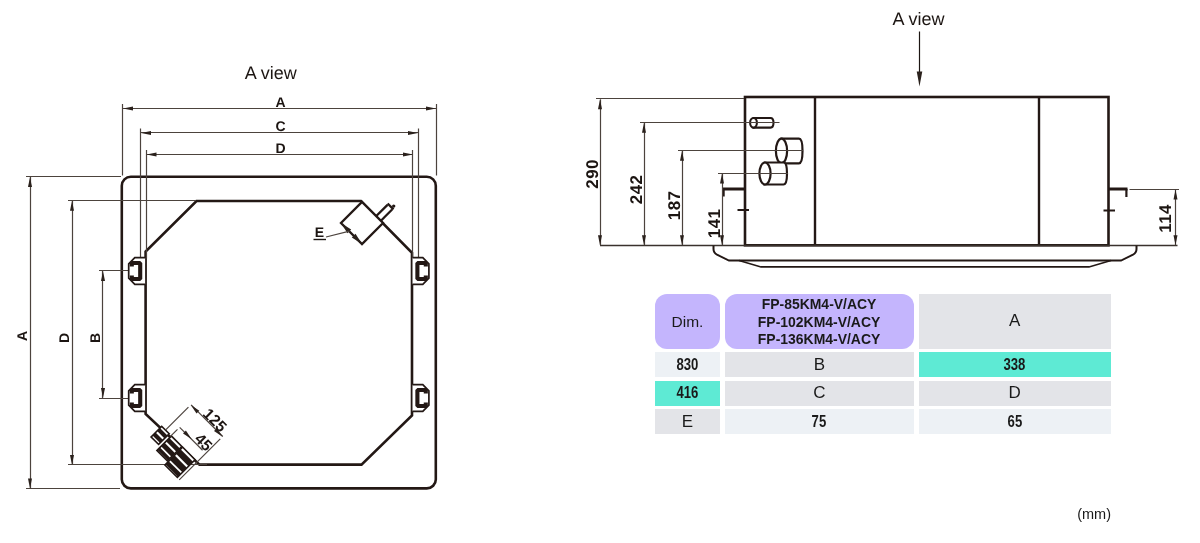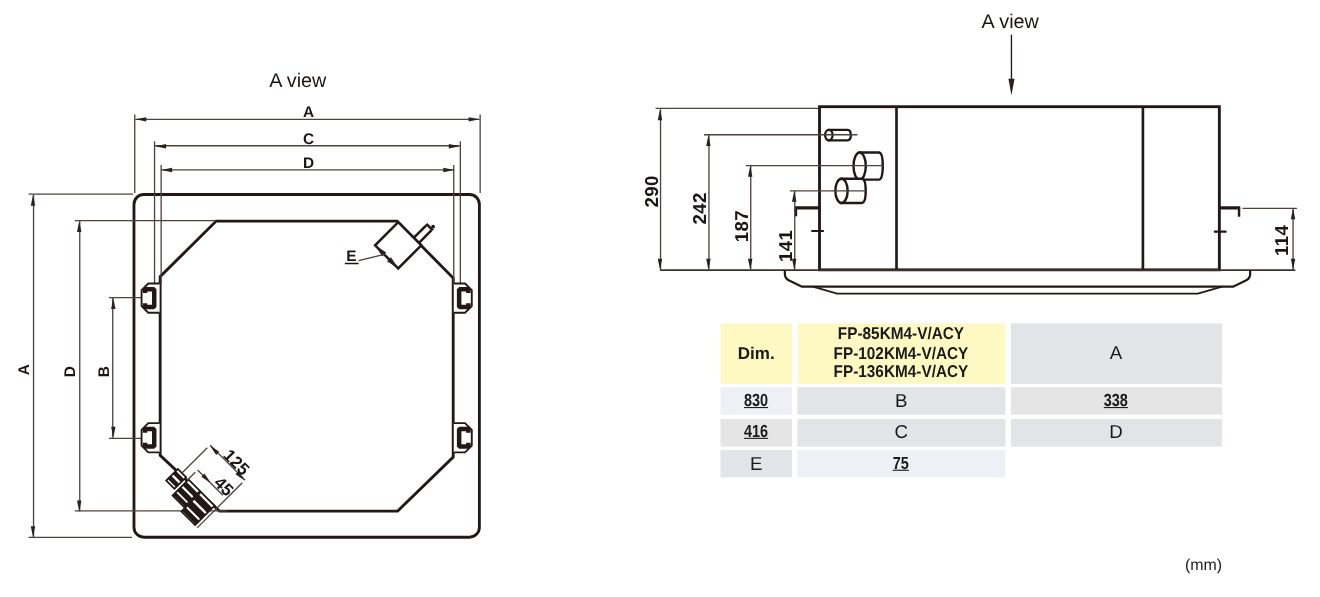--- a/index.html
+++ b/index.html
@@ -5,29 +5,29 @@
   body { width:1200px; height:543px; background:#fff; position:relative;
          font-family:"Liberation Sans", sans-serif; overflow:hidden;
          filter:saturate(1); }
   svg { position:absolute; left:0; top:0; }
   .tbl { position:absolute; left:655px; top:293.5px; display:grid;
          grid-template-columns:65px 189px 192px;
          grid-template-rows:55.5px 25.4px 25.4px 25.4px 25.4px 25.4px;
          column-gap:4.8px; row-gap:3.1px; }
   .cell { display:flex; align-items:center; justify-content:center; text-align:center;
           color:#1a1a1a; }
-  .head { background:#fef9c3; font-weight:bold; font-size:15.5px; line-height:17.4px; }
+  .head { background:#c4b5fd; font-weight:bold; font-size:15.5px; line-height:17.4px;border-radius:12px; }
   .sqh { display:inline-block; transform:scaleX(0.90); }
   .sq  { display:inline-block; transform:scaleX(0.82); }
   .g1 { background:#e3e4e8; }
   .lt { background:#edf1f5; }
-  .dk { background:#e5e5e5;text-align:center; }
+  .dk { background:#5eead4;text-align:center; }
   .l  { font-size:17px; }
-  .v  { font-weight:bold; font-size:16px;text-decoration:underline; }
-  .c1 { font-size:15.5px; font-weight:bold; }
+  .v  { font-weight:bold; font-size:16px; }
+  .c1 { font-size:15.5px; font-weight:normal; }
   .mm { position:absolute; left:1041px; top:506px; width:70px; text-align:right;
         font-weight:normal; font-size:14.5px; color:#1a1a1a; }
 </style></head>
 <body>
 <svg width="1200" height="543" viewBox="0 0 1200 543" text-rendering="geometricPrecision">
 
 <text x="270.7" y="79.3" font-family="&quot;Liberation Sans&quot;, sans-serif" font-size="18" font-weight="normal" fill="#1c1512" text-anchor="middle">A view</text>
 
 <rect x="121.8" y="176.8" width="314" height="311.6" rx="9" fill="#fff" stroke="#231815" stroke-width="2.6"></rect>
 
@@ -223,15 +223,18 @@
     </div>
 
   <div class="cell l g1">C</div>
 
   <div class="cell l g1">D</div>
 
   <div class="cell l g1">E</div>
     <div class="cell v lt">
       <span class="sq">75</span>
     </div>
+    <div class="cell v lt">
+      <span class="sq">65</span>
+    </div>
 </div>
 
 <div class="mm">(mm)</div>
 
 </body></html>

